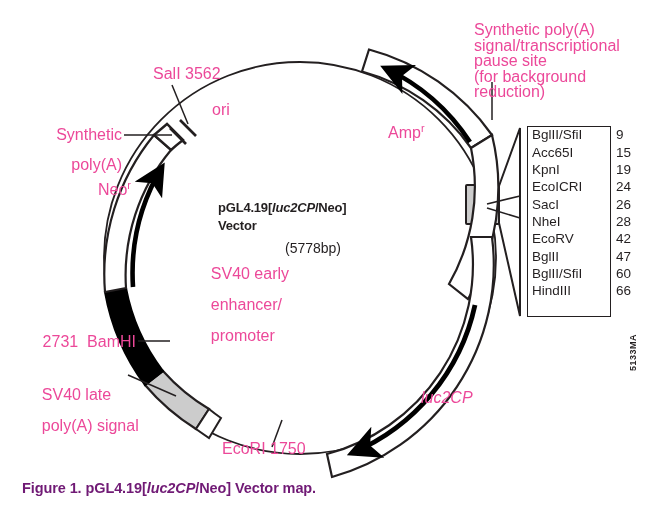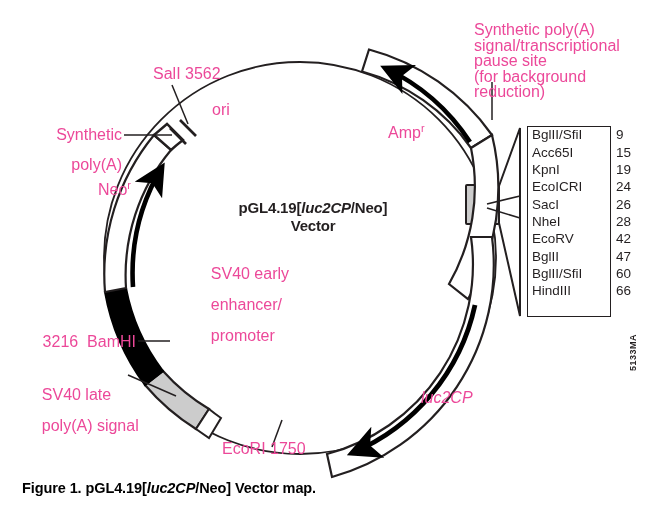--- a/index.html
+++ b/index.html
@@ -10,22 +10,22 @@
   }
   #figure-root{position:absolute;left:0;top:0;width:660px;height:518px;}
   svg#vector-map{position:absolute;left:0;top:0;width:660px;height:518px;display:block;}
 
   .lbl{position:absolute;font-size:16px;line-height:15px;color:#ec4899;white-space:pre;}
   .lbl.ctr{text-align:left;}
   .lbl.rt{text-align:right;}
 
   
   #center-title{
-    position:absolute;left:218px;top:199px;width:190px;text-align:center;
-    font-weight:bold;font-size:15px;line-height:18px;letter-spacing:-0.2px;
+    position:absolute;left:218px;top:199px;width:190px;text-align:left;
+    font-weight:bold;font-size:13px;line-height:18px;letter-spacing:-0.2px;
   }
   #center-title .it{font-style:italic;}
   #center-size{
     position:absolute;left:218px;top:240px;width:190px;text-align:center;
     font-size:14px;
   }
 
   
   #mcs-box{
     position:absolute;left:527px;top:126px;width:84px;height:191px;
@@ -39,21 +39,21 @@
   
   #side-code{
     position:absolute;left:628px;top:371px;font-size:9px;font-weight:bold;
     letter-spacing:0.5px;
     transform:rotate(-90deg);transform-origin:left top;
   }
 
   
   #caption{
     position:absolute;left:22px;top:480px;font-size:14.5px;font-weight:bold;
-    letter-spacing:-0.1px;color:#000000;
+    letter-spacing:-0.1px;color:#701a75;
   }
   #caption .it{font-style:italic;}
 
   sup{font-size:0.68em;vertical-align:super;line-height:0;}
 </style>
 </head>
 <body>
 
 <div id="figure-root">
 
@@ -139,20 +139,21 @@
 
     <path d="M 499 186 L 520 128 L 520 316 L 499 223" fill="none" stroke="#231f20" stroke-width="2" stroke-linejoin="miter"></path>
     <line x1="487" y1="204" x2="520" y2="196" stroke="#231f20" stroke-width="1.6"></line>
     <line x1="487" y1="208" x2="520" y2="218" stroke="#231f20" stroke-width="1.6"></line>
   </svg>
 
   <div id="center-title">
     <span>pGL4.19[</span><span class="it">luc2CP</span><span>/Neo]</span><br>
     <span>Vector</span>
   </div>
+  <div id="center-size">(5778bp)</div>
 
   <div class="lbl" style="left:474px;top:22px;width:130px;line-height:15.5px;">Synthetic poly(A)
 signal/transcriptional
 pause site
 (for background
 reduction)</div>
 
   <div class="lbl" style="left:113px;top:66px;margin-left:40px;">SalI 3562</div>
 
   <div class="lbl rt" style="left:0px;top:112px;width:122px;">
@@ -165,21 +166,21 @@
   <div class="lbl" style="left:98px;top:182px;"><span>Neo</span><sup>r</sup></div>
 
   <div class="lbl" style="left:388px;top:125px;"><span>Amp</span><sup>r</sup></div>
 
   <div class="lbl" style="left:193px;top:250px;line-height:15.5px;">
     <span>SV40 early</span><br>
     <span>enhancer/</span><br>
     <span>promoter</span>
   </div>
 
-  <div class="lbl rt" style="left:0px;top:334px;width:136px;">3216  BamHI</div>
+  <div class="lbl rt" style="left:0px;top:334px;width:136px;">2731  BamHI</div>
 
   <div class="lbl ctr" style="left:24px;top:371px;width:104px;line-height:15.5px;">
     <span>SV40 late</span><br>
     <span>poly(A) signal</span>
   </div>
 
   <div class="lbl" style="left:222px;top:441px;text-align:center;">EcoRI 1750</div>
 
   <div class="lbl" style="left:421px;top:390px;font-style:italic;">luc2CP</div>
 

